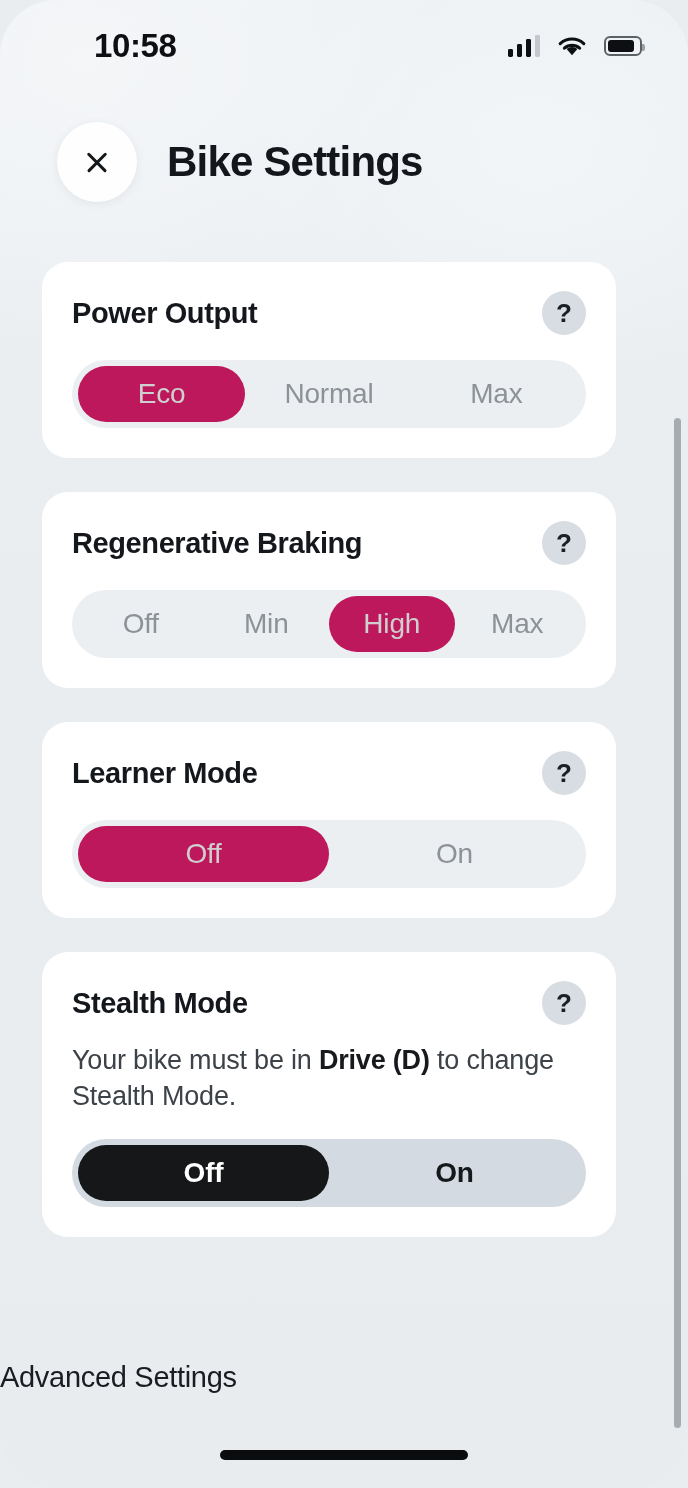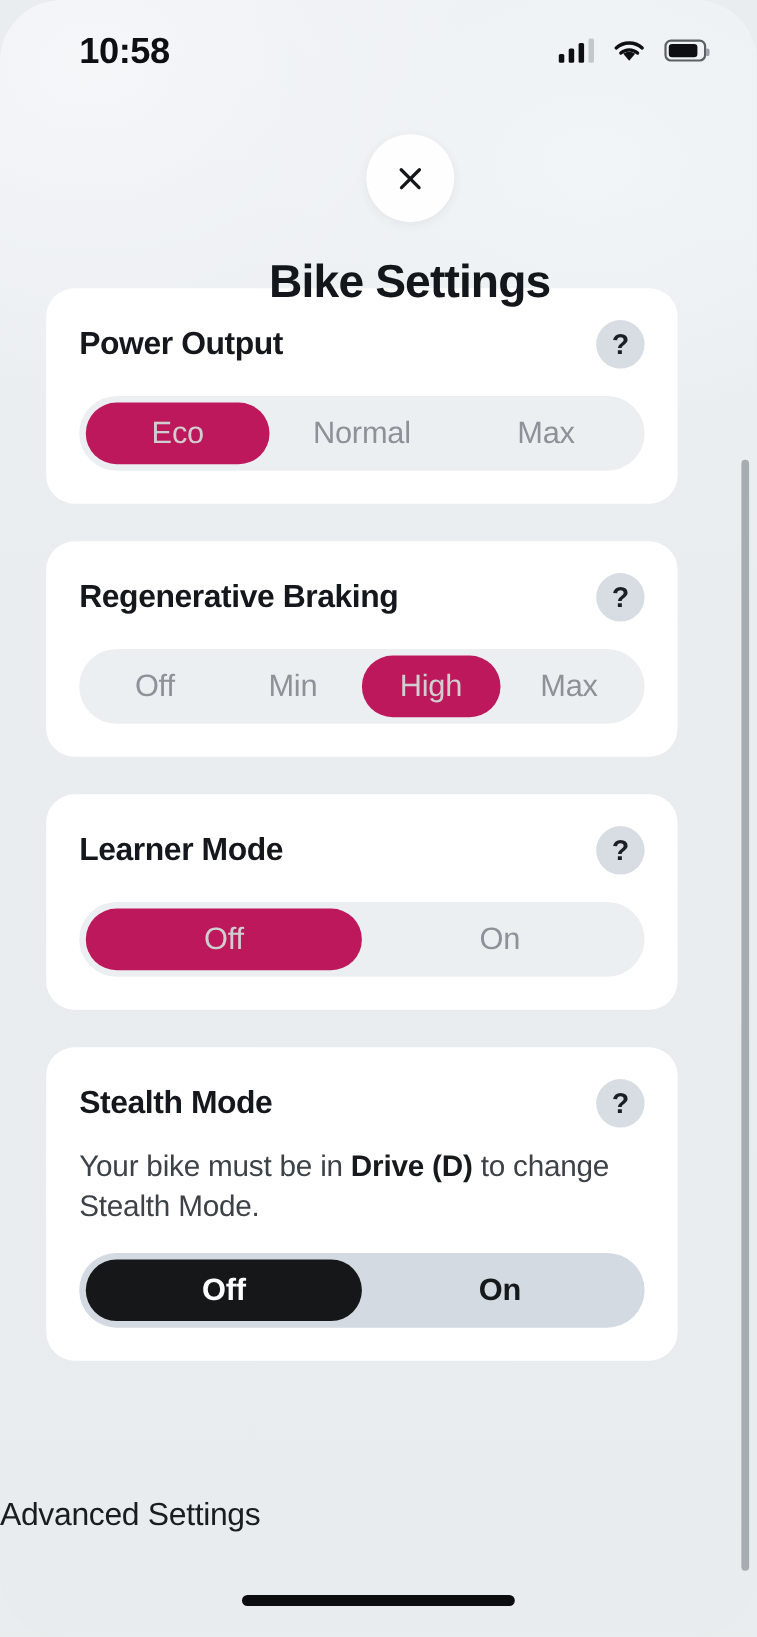--- a/index.html
+++ b/index.html
@@ -25,21 +25,21 @@
       radial-gradient(460px 330px at 78% 10%, #f2f5f7 0%, rgba(242,245,247,0) 72%),
       radial-gradient(520px 420px at 12% 4%, #f4f6f8 0%, rgba(244,246,248,0) 70%),
       linear-gradient(180deg, #eef1f4 0%, #e9edf0 38%, #e8ecef 100%);
     pointer-events:none;
   }
 
   
   .statusbar{
     position:absolute; top:0; left:0; right:0; height:92px;
     display:flex; align-items:center; justify-content:space-between;
-    padding:0 46px 0 72px;
+    padding:0 46px 0 94px;
     z-index:6;
   }
   .clock{
     font-size:33px; font-weight:bold; color:#0d0f12;
     letter-spacing:-0.4px;
   }
   .status-icons{ display:flex; align-items:center; gap:17px; }
 
   .sig{ display:flex; align-items:flex-end; gap:3.5px; height:22px; }
   .sig i{ display:block; width:5.5px; background:#0d0f12; border-radius:1.4px; }
@@ -61,21 +61,20 @@
     width:3px; height:7px; background:#9aa0a5; border-radius:0 2px 2px 0;
   }
   .batt span{ display:block; height:100%; width:88%; background:#0d0f12; border-radius:3px; }
 
   
   .header{
     position:absolute; top:122px; left:0; right:0;
     display:flex; align-items:center; gap:30px;
     padding-left:57px;
     z-index:5;
-    flex-direction:column;
   }
   .close-btn{
     width:80px; height:80px; border-radius:50%;
     background:#fefefe;
     display:flex; align-items:center; justify-content:center;
     box-shadow:0 2px 10px rgba(40,50,60,0.07);
     cursor:pointer; flex:none;
   }
   .close-x{ position:relative; width:26px; height:26px; }
   .close-x::before, .close-x::after{

